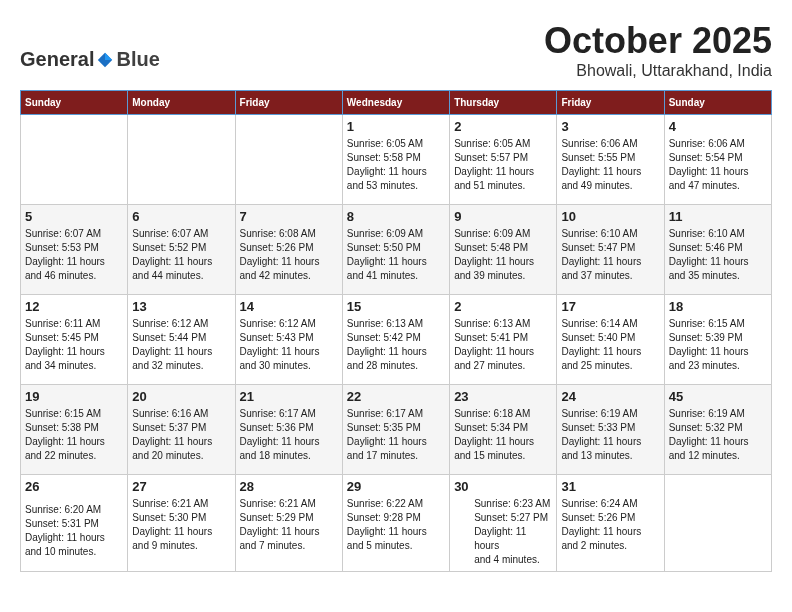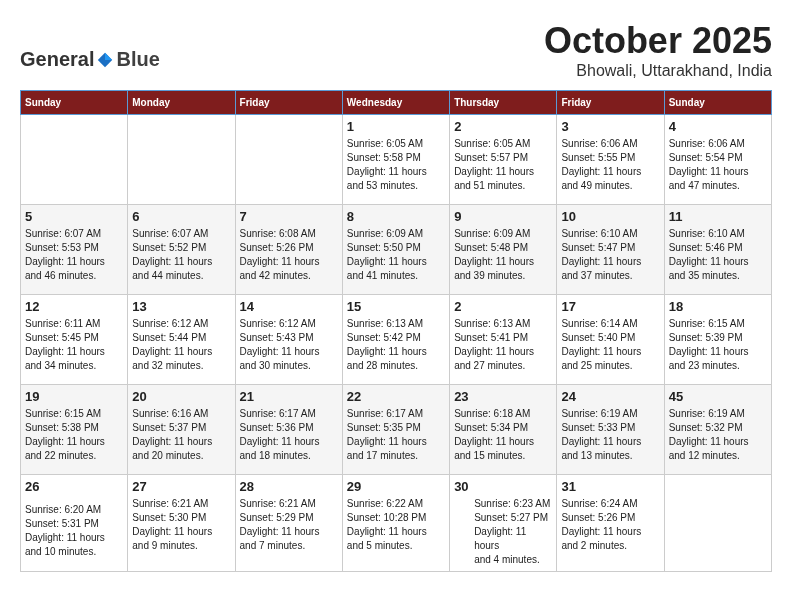--- a/index.html
+++ b/index.html
@@ -328,21 +328,21 @@
         <td>
           <div class="day-number">28</div>
           <div class="day-info" style="white-space: pre-line;">Sunrise: 6:21 AM
 Sunset: 5:29 PM
 Daylight: 11 hours
 and 7 minutes.</div>
         </td>
         <td>
           <div class="day-number">29</div>
           <div class="day-info" style="white-space: pre-line;">Sunrise: 6:22 AM
-Sunset: 10:28 PM
+Sunset: 9:28 PM
 Daylight: 11 hours
 and 5 minutes.</div>
         </td>
         <td>
           <div class="day-number">30</div>
           <div class="day-info" style="white-space: pre-line; margin-left: 20px;">Sunrise: 6:23 AM
 Sunset: 5:27 PM
 Daylight: 11 hours
 and 4 minutes.</div>
         </td>

